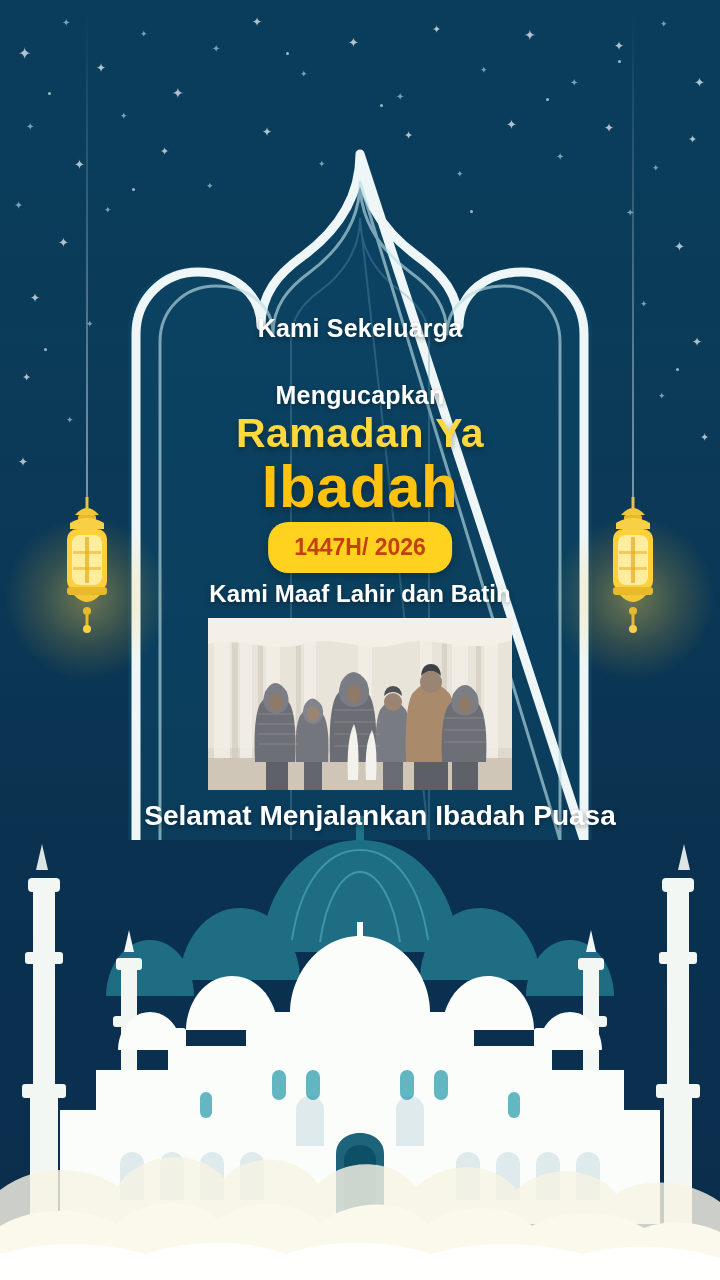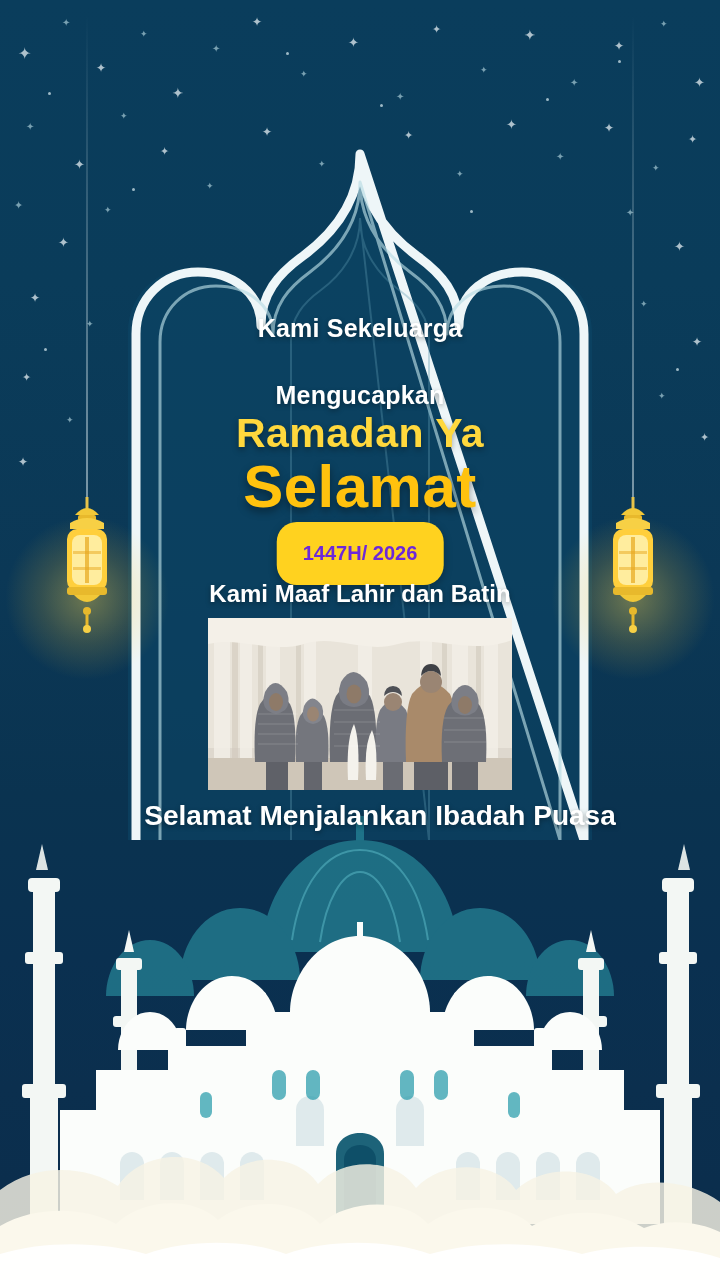--- a/index.html
+++ b/index.html
@@ -125,24 +125,24 @@
     font-size: 60px;
     letter-spacing: .5px;
     text-shadow: 0 4px 9px rgba(0,0,0,.4);
   }
   #year-badge {
     position: absolute;
     top: 522px;
     left: 50%;
     transform: translateX(-50%);
     background: #ffd21f;
-    color: #6d28d9;
+    color: #c2410c;
     font-weight: bold;
-    font-size: 20px;
-    padding: 20px 26px;
+    font-size: 23px;
+    padding: 12px 26px;
     border-radius: 20px;
     box-shadow: 0 3px 8px rgba(0,0,0,.28);
     white-space: nowrap;
   }
   #maaf {
     position: absolute;
     top: 580px;
     width: 100%;
     color: #ffffff;
     font-weight: bold;
@@ -500,19 +500,19 @@
         <path d="M126 92 h46 M126 104 h46 M126 116 h46 M126 128 h46"></path>
         <path d="M236 100 h44 M236 112 h44 M236 124 h44"></path>
       </g>
     </svg>
   </div>
 
   <div class="content">
     <div id="greet1" class="greet-line">Kami Sekeluarga</div>
     <div id="greet2" class="greet-line">Mengucapkan</div>
     <div id="marhaban">Ramadan Ya</div>
-    <div id="ramadan">Selamat</div>
+    <div id="ramadan">Ibadah</div>
     <div id="year-badge">1447H/ 2026</div>
     <div id="maaf">Kami Maaf Lahir dan Batin</div>
     <div id="selamat">Selamat Menjalankan Ibadah Puasa</div>
   </div>
 
 </div>
 
 </body></html>

